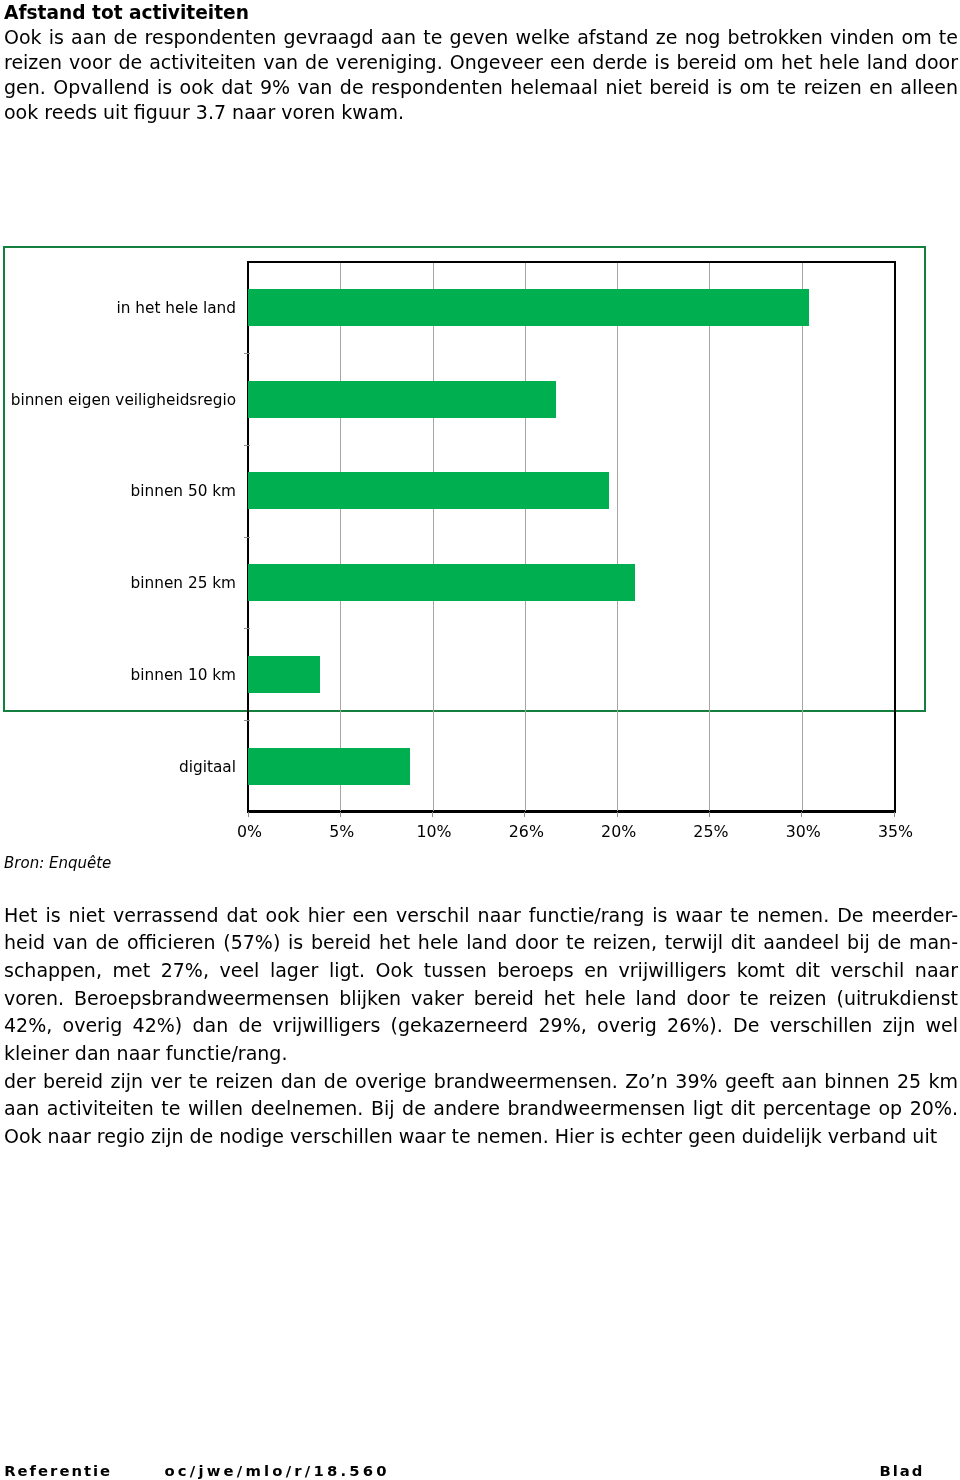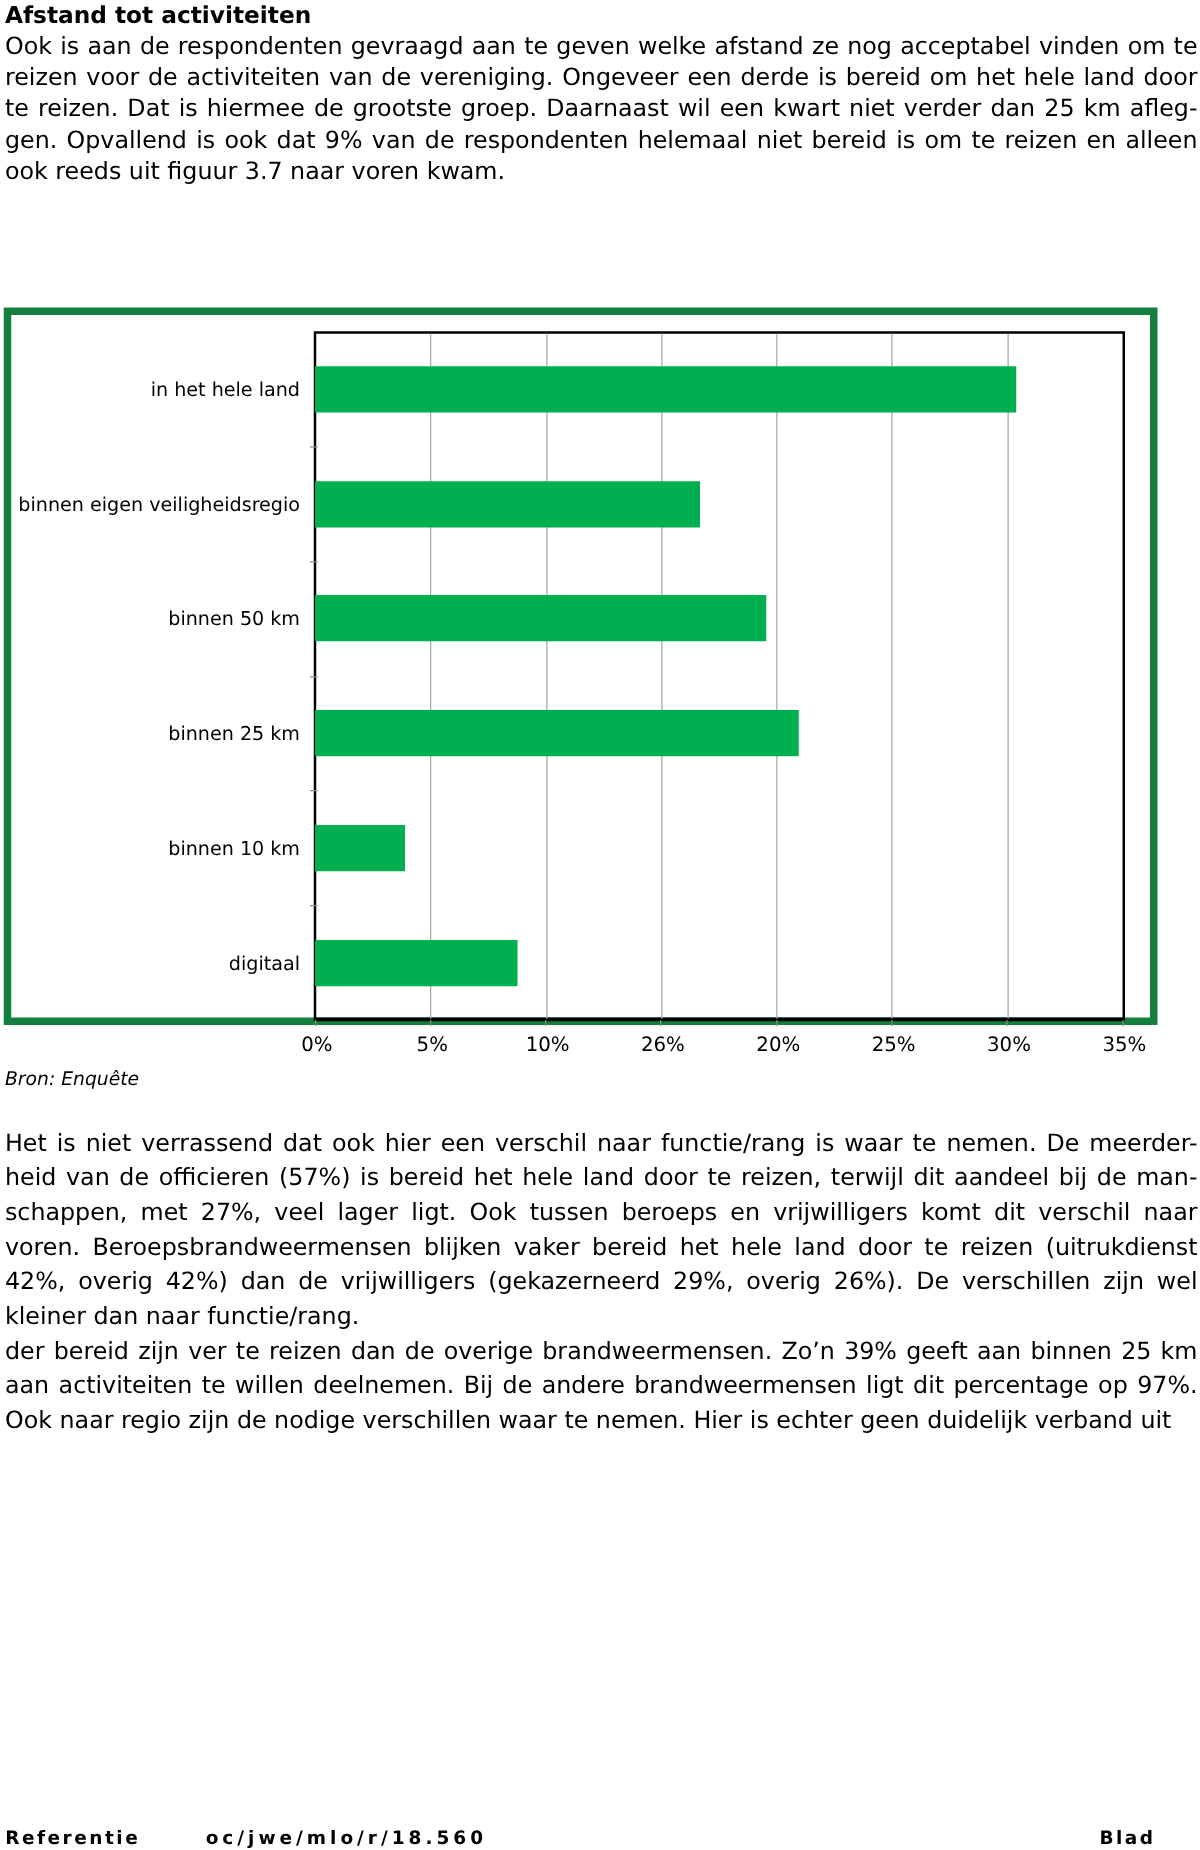--- a/index.html
+++ b/index.html
@@ -19,22 +19,22 @@
   .para.p1 .tline{height:25px;}
   .para.p2{top:901.5px;line-height:27.7px;}
   .para.p2 .tline{height:27.7px;}
 
   .figure-caption{position:absolute;left:4px;top:222px;font-size:18.8px;font-weight:bold;
                   white-space:pre;}
 
   .source{position:absolute;left:4px;top:854px;font-size:15px;font-style:italic;}
 
   
-  .chart-frame{position:absolute;left:3px;top:246px;width:923px;height:574px;
-               border:6px solid #15803d;background:#ffffff;box-sizing:border-box;}
+  .chart-frame{position:absolute;left:3px;top:246px;width:923px;height:466px;
+               border:2px solid #15803d;background:#ffffff;box-sizing:border-box;}
   .chart-inner{position:absolute;left:0;top:0;width:921px;height:600px;}
   .plot{position:absolute;left:244.5px;top:15px;width:646px;height:548px;}
   .plot-border{position:absolute;left:-2.5px;top:-2.5px;width:649px;height:552.5px;
                border:2.5px solid #000000;border-bottom-width:3px;
                box-sizing:border-box;pointer-events:none;}
   .gridline{position:absolute;top:0;bottom:0;width:1px;background:#a6a6a6;}
   .bar{position:absolute;height:37px;background:#00B050;}
   .ylabel{position:absolute;right:690px;font-size:15.3px;text-align:right;white-space:nowrap;
           line-height:19px;}
   .xlabel{position:absolute;font-size:15.8px;text-align:center;width:80px;line-height:19px;}
@@ -49,23 +49,22 @@
   .footer .f-right{position:absolute;left:879.5px;top:0;}
 </style>
 </head>
 <body>
 
 <div class="page">
 
   <div class="section-title">Afstand tot activiteiten</div>
 
   <div class="para p1" id="para1">
-      <div class="tline">Ook is aan de respondenten gevraagd aan te geven welke afstand ze nog acceptabel vinden om te</div>
+      <div class="tline">Ook is aan de respondenten gevraagd aan te geven welke afstand ze nog betrokken vinden om te</div>
       <div class="tline">reizen voor de activiteiten van de vereniging. Ongeveer een derde is bereid om het hele land door</div>
-      <div class="tline">te reizen. Dat is hiermee de grootste groep. Daarnaast wil een kwart niet verder dan 25 km afleg-</div>
       <div class="tline">gen. Opvallend is ook dat 9% van de respondenten helemaal niet bereid is om te reizen en alleen</div>
       <div class="tline last">ook reeds uit figuur 3.7 naar voren kwam.</div>
     </div>
 
 
   <div class="chart-frame">
     <div class="chart-inner">
       <div class="plot">
         <div class="plot-border"></div>
         <div id="gridlines">
@@ -122,21 +121,21 @@
   <div class="source">Bron: Enquête</div>
 
   <div class="para p2" id="para2">
       <div class="tline">Het is niet verrassend dat ook hier een verschil naar functie/rang is waar te nemen. De meerder-</div>
       <div class="tline">heid van de officieren (57%) is bereid het hele land door te reizen, terwijl dit aandeel bij de man-</div>
       <div class="tline">schappen, met 27%, veel lager ligt. Ook tussen beroeps en vrijwilligers komt dit verschil naar</div>
       <div class="tline">voren. Beroepsbrandweermensen blijken vaker bereid het hele land door te reizen (uitrukdienst</div>
       <div class="tline">42%, overig 42%) dan de vrijwilligers (gekazerneerd 29%, overig 26%). De verschillen zijn wel</div>
       <div class="tline last">kleiner dan naar functie/rang.</div>
       <div class="tline">der bereid zijn ver te reizen dan de overige brandweermensen. Zo’n 39% geeft aan binnen 25 km</div>
-      <div class="tline">aan activiteiten te willen deelnemen. Bij de andere brandweermensen ligt dit percentage op 97%.</div>
+      <div class="tline">aan activiteiten te willen deelnemen. Bij de andere brandweermensen ligt dit percentage op 20%.</div>
       <div class="tline last">Ook naar regio zijn de nodige verschillen waar te nemen. Hier is echter geen duidelijk verband uit</div>
     </div>
 
   <div class="footer">
     <span class="f-left">Referentie</span>
     <span class="f-mid">oc/jwe/mlo/r/18.560</span>
     <span class="f-right">Blad 17</span>
   </div>
 
 </div>

